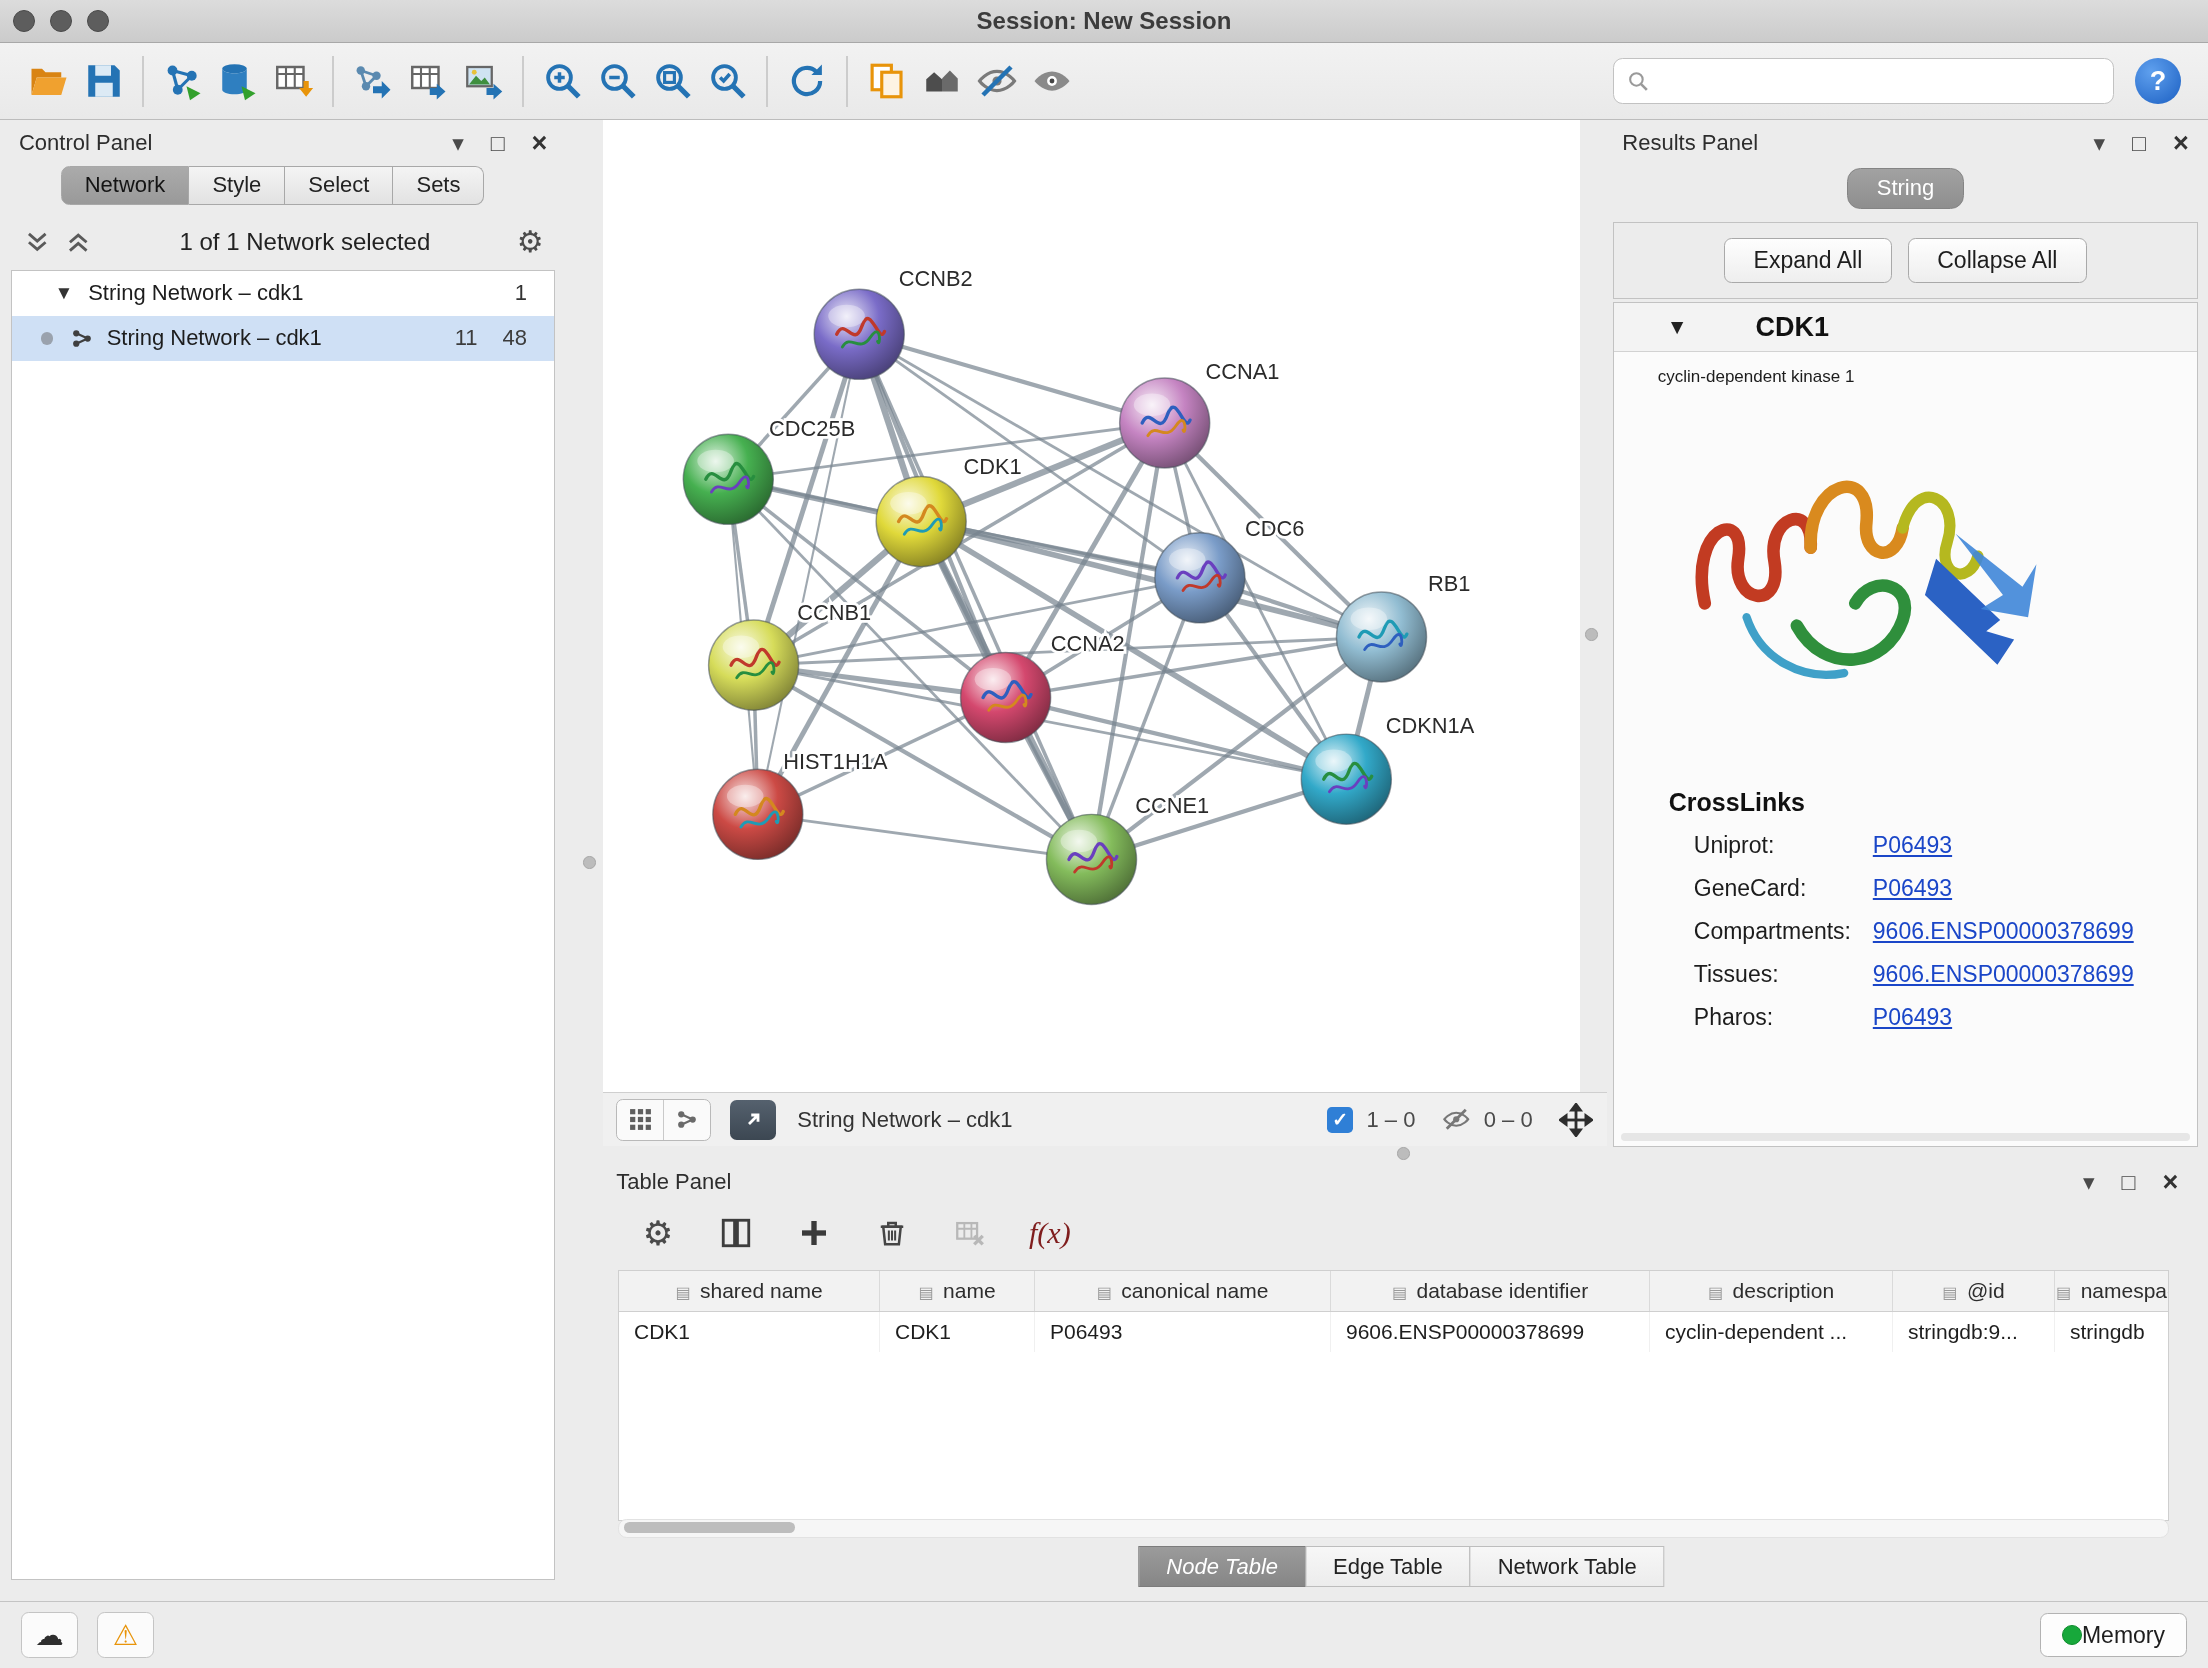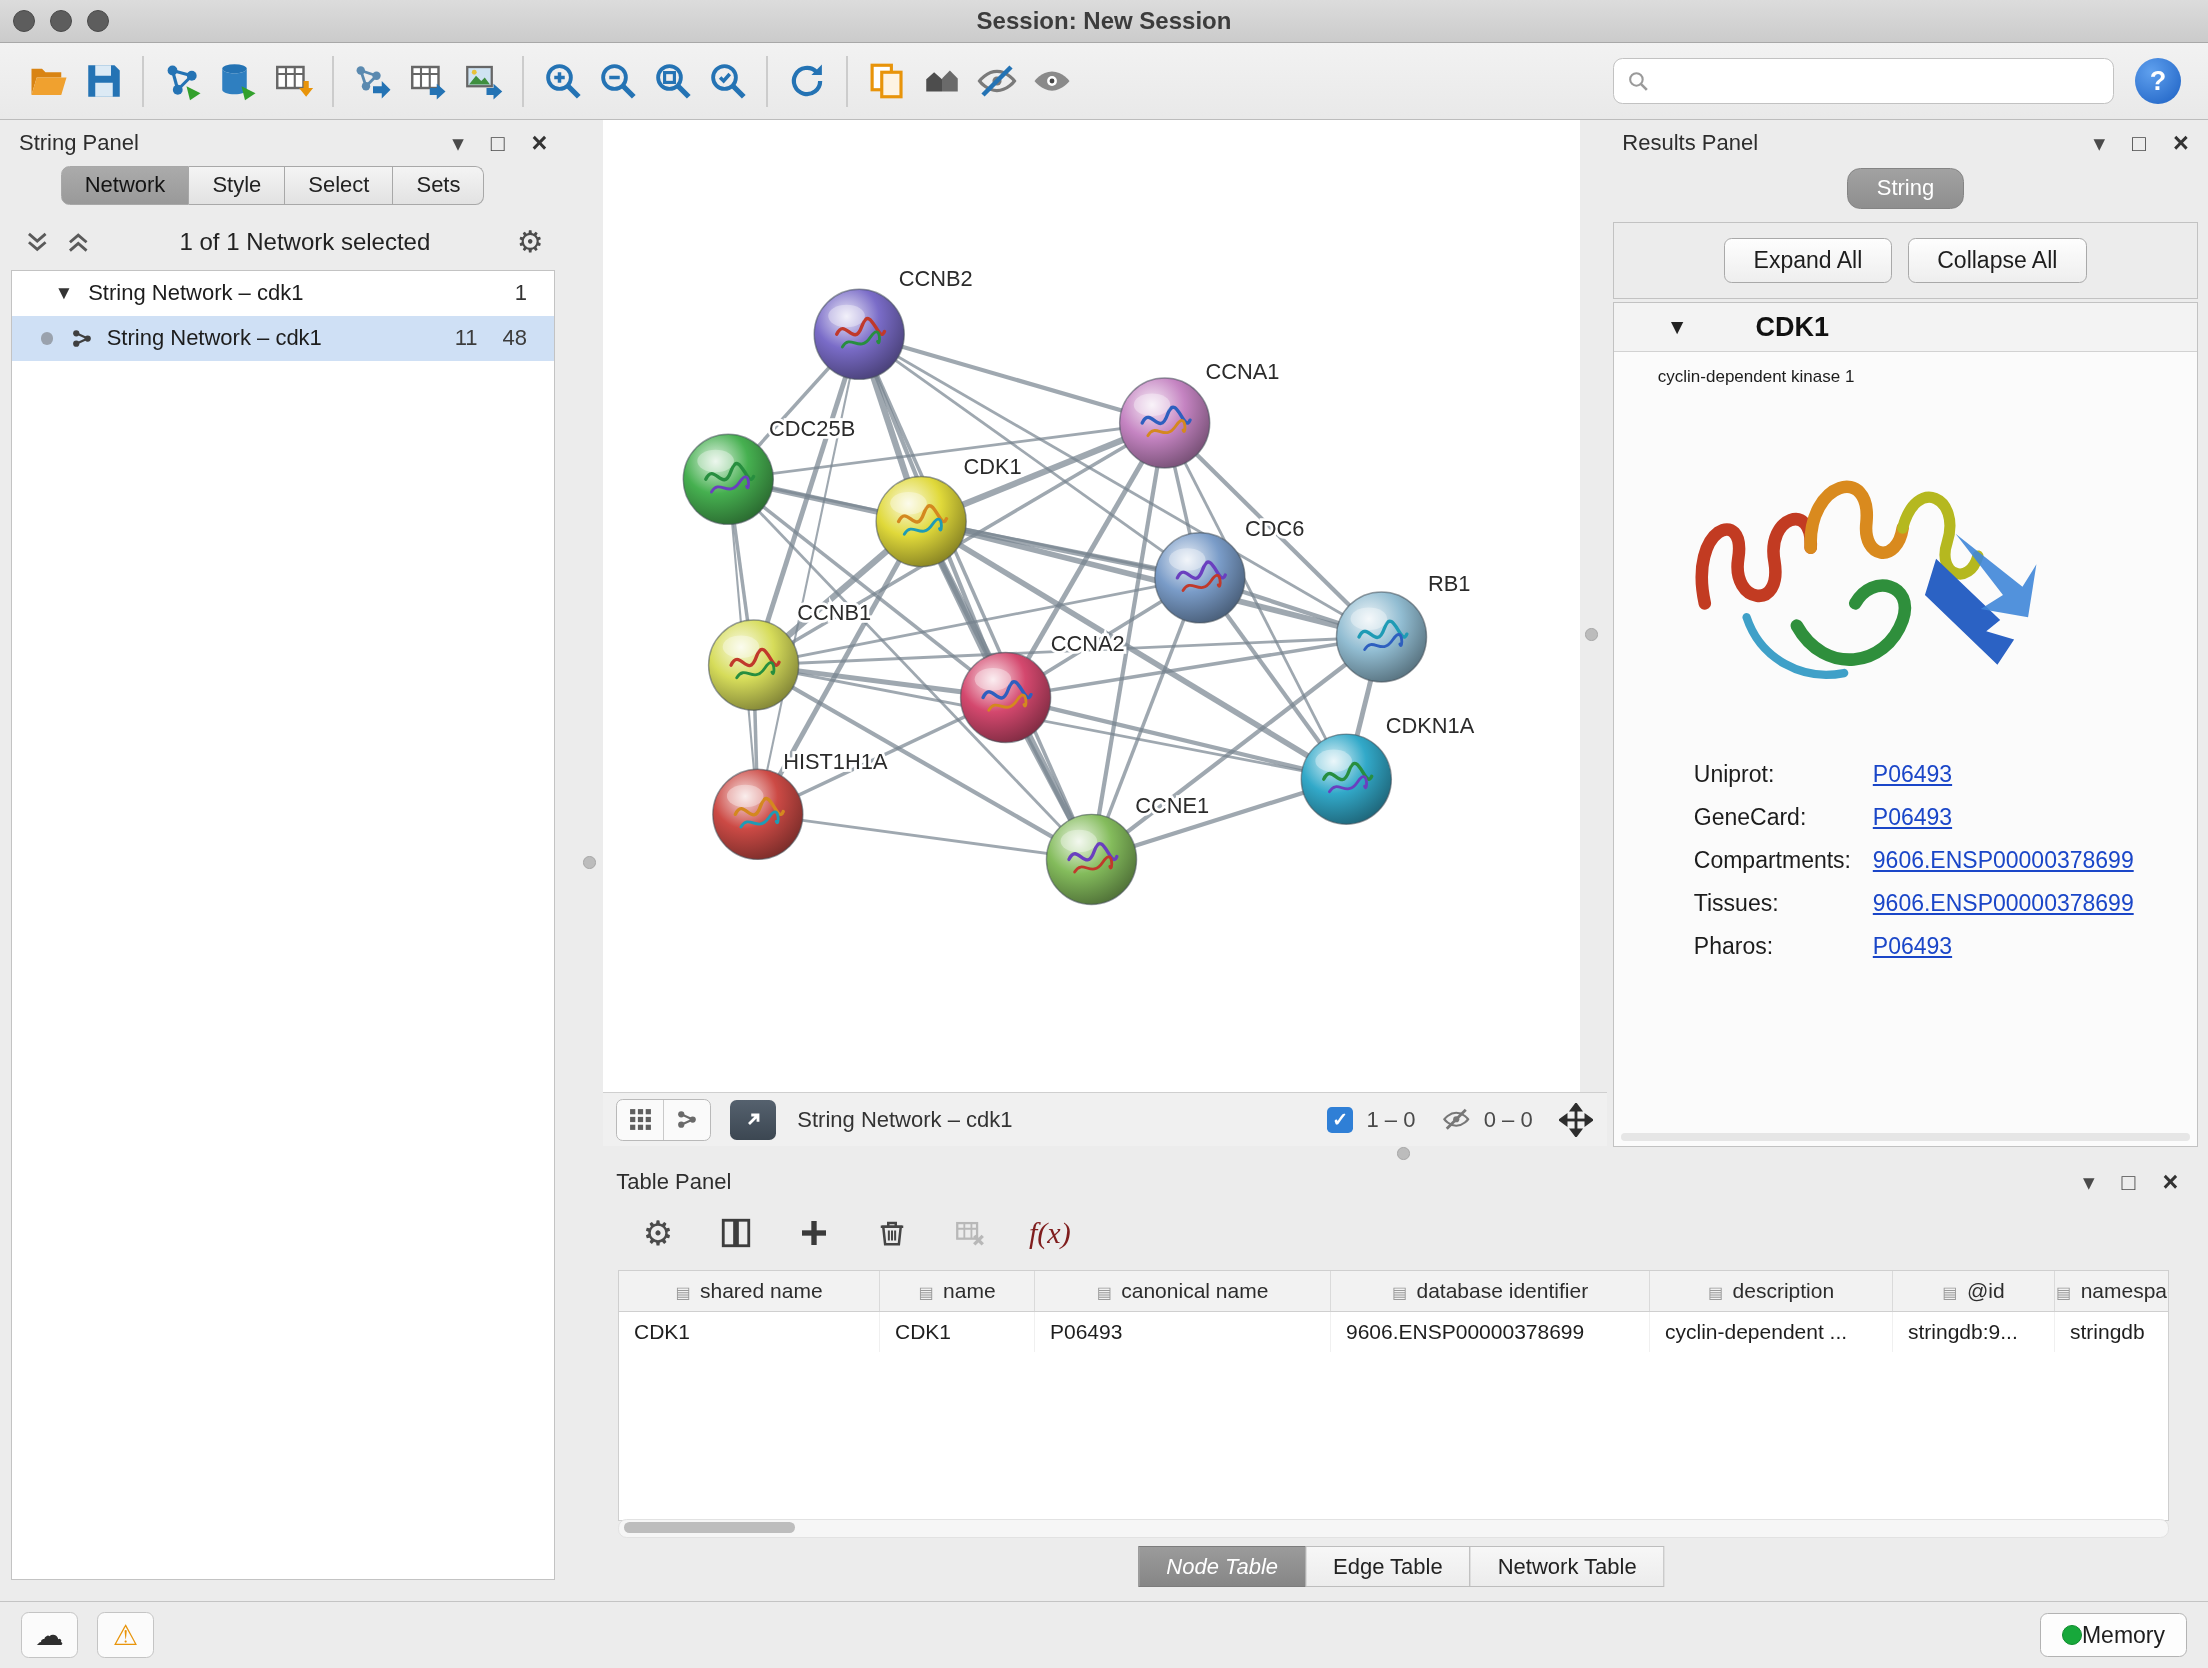--- a/index.html
+++ b/index.html
@@ -264,21 +264,21 @@
         </svg>
       <input placeholder="" style="">
     </div>
     <div class="help-btn">
         <span>?</span>
       </div>
   </div>
 
   <div class="control-panel">
     <div class="panel-header">
-      <span class="panel-title">String Panel</span>
+      <span class="panel-title">Control Panel</span>
       <span class="panel-controls">
         <span class="pc">▾</span>
         <span class="pc">□</span>
         <span class="pc pc-x">×</span>
       </span>
     </div>
     <div class="cp-tabs">
       <div class="tab selected">Network</div>
       <div class="tab">Style</div>
       <div class="tab">Select</div>
@@ -592,20 +592,21 @@
             <path d="M30 140 C 18 85, 60 70, 54 108 C 49 140, 86 146, 80 110 C 74 78, 108 66, 106 100" stroke="#c23b22" stroke-width="9"></path>
             <path d="M106 100 C 104 52, 150 40, 146 82 C 143 108, 168 112, 172 86" stroke="#d98a1e" stroke-width="9"></path>
             <path d="M172 86 C 182 48, 214 64, 204 96 C 196 120, 220 128, 226 106" stroke="#b5b81f" stroke-width="8"></path>
             <path d="M96 156 C 116 192, 160 186, 172 152 C 181 126, 150 118, 138 140" stroke="#2f8f3c" stroke-width="9"></path>
             <path d="M60 150 C 70 180, 100 196, 130 190" stroke="#3fa0c8" stroke-width="6"></path>
           </g>
           <path d="M196 108 L242 152 L232 160 L252 166 L240 184 L188 134 Z" fill="#2b62c4"></path>
           <path d="M210 90 L258 128 L268 112 L262 150 L228 144 L244 134 Z" fill="#3f86d8" opacity=".9"></path>
         </svg>
       </div>
+      <div class="cl-head">CrossLinks</div>
       <div class="cl-rows" id="crosslinks-rows">
           <span class="cl-label">Uniprot:</span>
           <a class="cl-value">P06493</a>
           <span class="cl-label">GeneCard:</span>
           <a class="cl-value">P06493</a>
           <span class="cl-label">Compartments:</span>
           <a class="cl-value">9606.ENSP00000378699</a>
           <span class="cl-label">Tissues:</span>
           <a class="cl-value">9606.ENSP00000378699</a>
           <span class="cl-label">Pharos:</span>

